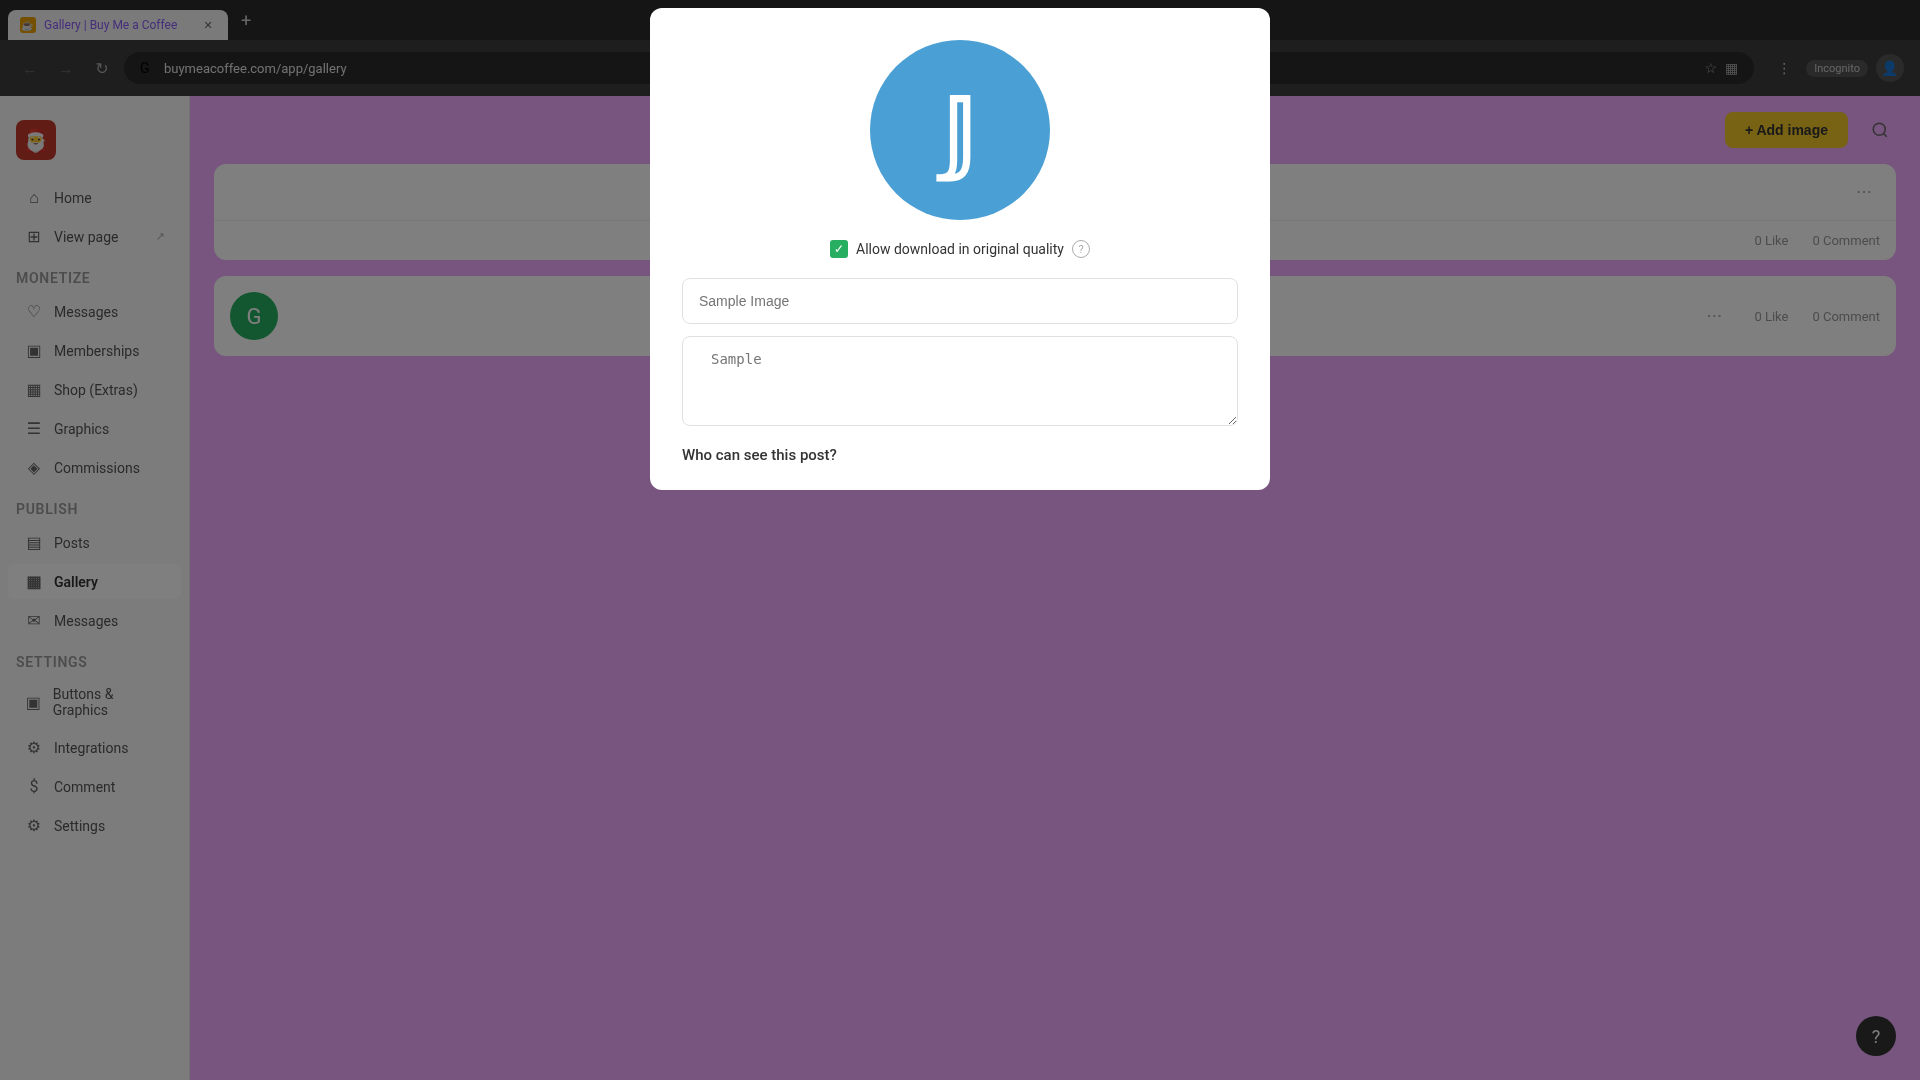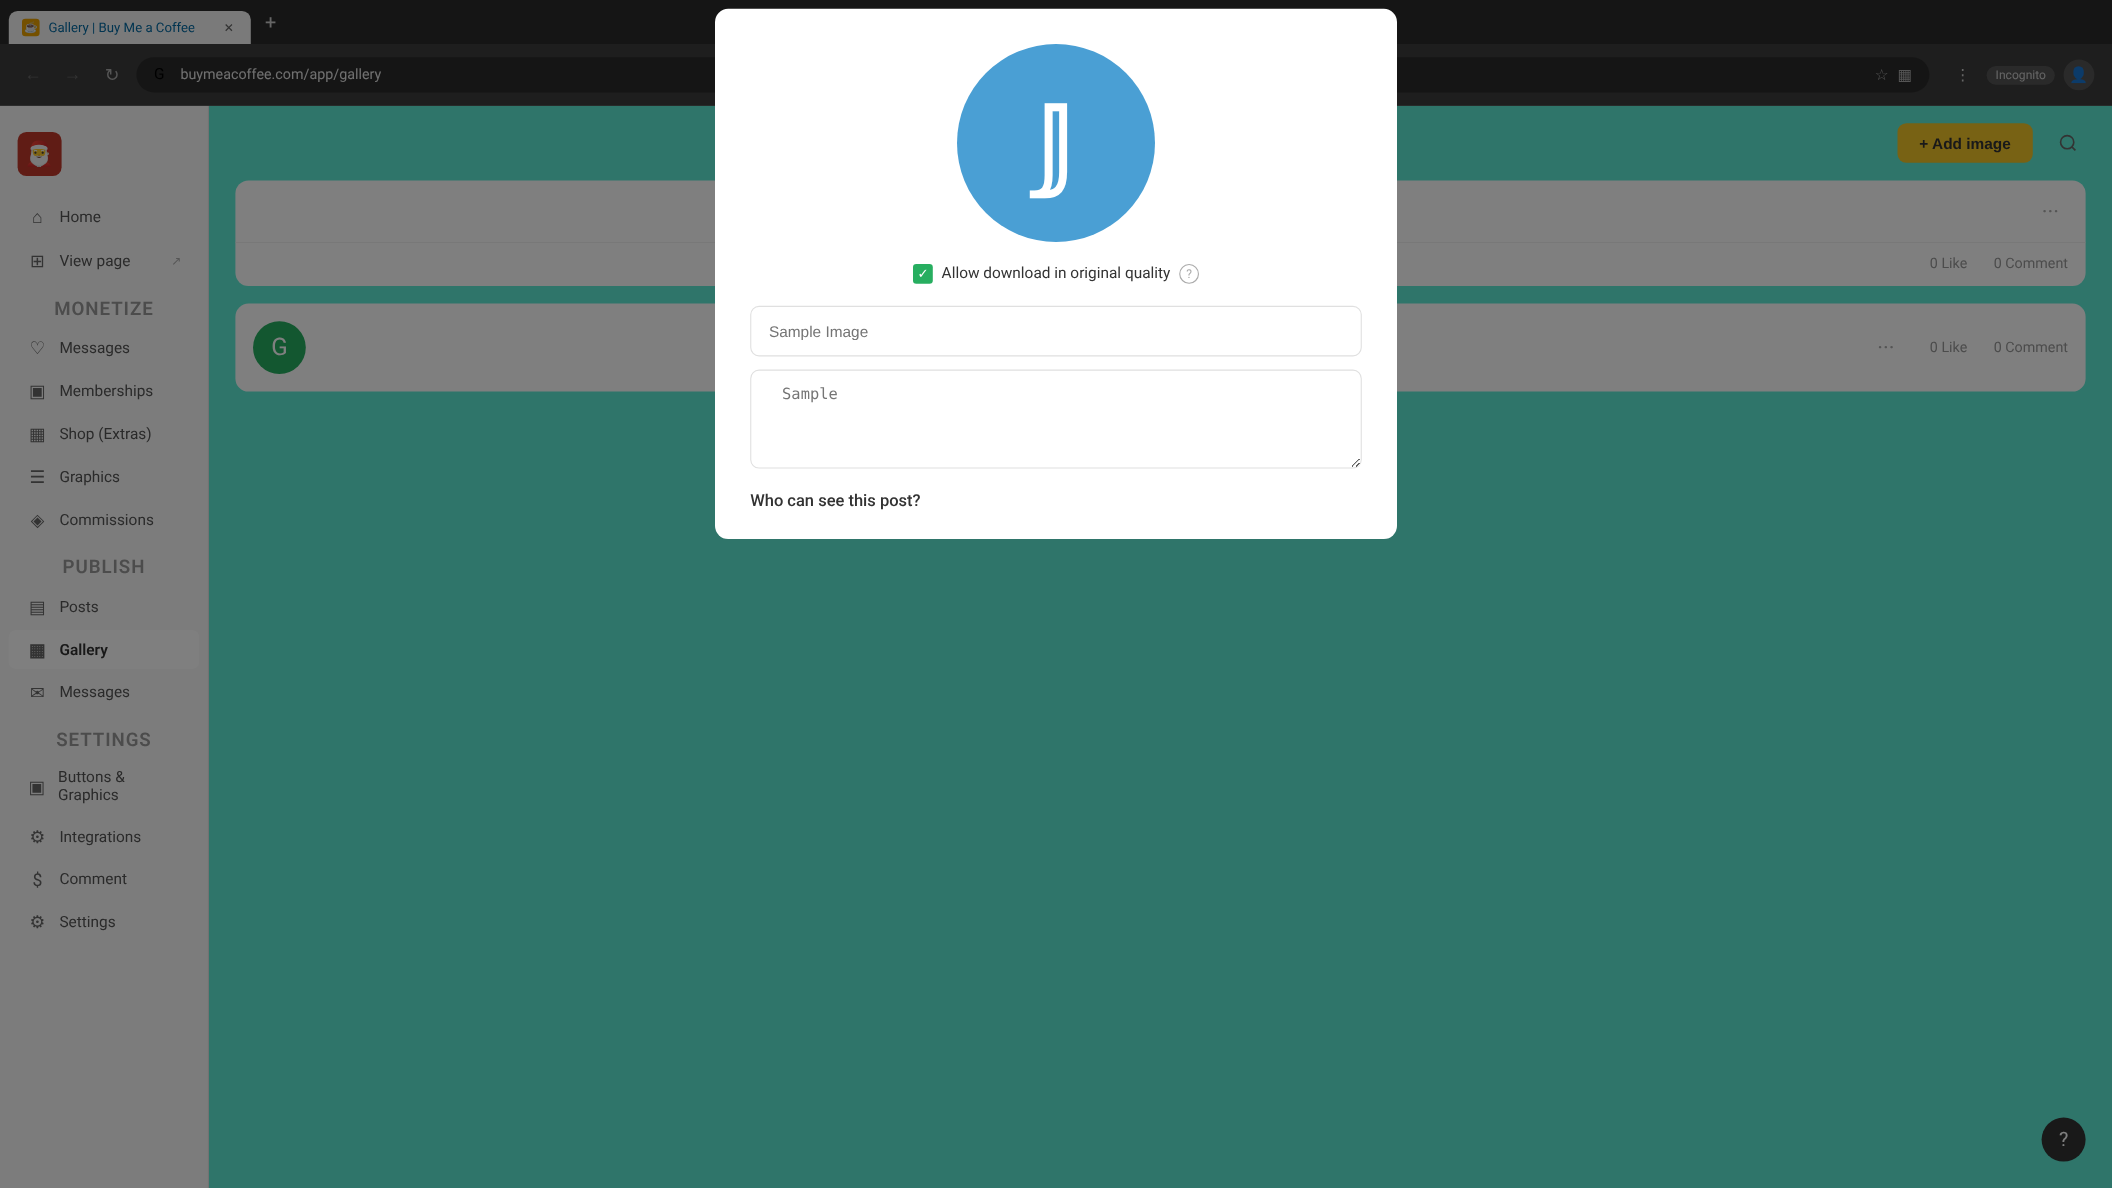--- a/index.html
+++ b/index.html
@@ -3,21 +3,21 @@
   <meta charset="utf-8">
   <style>
     * { margin: 0; padding: 0; box-sizing: border-box; }
     body { font-family: -apple-system, BlinkMacSystemFont, 'Segoe UI', Roboto, sans-serif; background: #e8e8e8; width: 1920px; height: 1080px; overflow: hidden; position: relative; }
 
     
     .browser-chrome { position: absolute; top: 0; left: 0; right: 0; height: 96px; background: #3c3c3c; z-index: 100; }
     .tab-bar { height: 40px; background: #2b2b2b; display: flex; align-items: flex-end; padding: 0 0 0 8px; }
     .tab { display: flex; align-items: center; background: #f5f5f5; height: 30px; padding: 0 12px; border-radius: 8px 8px 0 0; gap: 8px; min-width: 220px; }
     .tab-favicon { width: 16px; height: 16px; background: #e8a000; border-radius: 3px; display: flex; align-items: center; justify-content: center; font-size: 10px; color: white; font-weight: bold; }
-    .tab-title { font-size: 12px; color: #0369a1; white-space: nowrap; overflow: hidden; text-overflow: ellipsis; max-width: 160px; }
+    .tab-title { font-size: 12px; color: #8b5cf6; white-space: nowrap; overflow: hidden; text-overflow: ellipsis; max-width: 160px; }
     .tab-close { width: 16px; height: 16px; border-radius: 50%; display: flex; align-items: center; justify-content: center; font-size: 11px; color: #666; cursor: pointer; margin-left: auto; }
     .new-tab-btn { width: 28px; height: 28px; display: flex; align-items: center; justify-content: center; color: #ccc; font-size: 18px; cursor: pointer; margin-left: 4px; align-self: center; }
     .nav-bar { height: 56px; background: #3c3c3c; display: flex; align-items: center; padding: 0 16px; gap: 8px; }
     .nav-btn { width: 28px; height: 28px; border-radius: 50%; display: flex; align-items: center; justify-content: center; color: #aaa; font-size: 16px; cursor: pointer; }
     .nav-btn.disabled { color: #666; cursor: default; }
     .address-bar { flex: 1; height: 32px; background: #2b2b2b; border-radius: 16px; display: flex; align-items: center; padding: 0 16px; gap: 8px; }
     .address-bar .google-icon { width: 16px; height: 16px; font-size: 14px; }
     .address-text { color: #e0e0e0; font-size: 13px; }
     .address-right { display: flex; align-items: center; gap: 8px; margin-left: auto; color: #aaa; font-size: 14px; }
     .nav-right { display: flex; align-items: center; gap: 8px; margin-left: 8px; }
@@ -26,25 +26,25 @@
 
     
     .main-area { position: absolute; top: 96px; left: 0; right: 0; bottom: 0; display: flex; }
 
     
     .sidebar { width: 190px; background: #f9f9f9; border-right: 1px solid #e5e5e5; padding: 16px 0; display: flex; flex-direction: column; gap: 4px; overflow-y: auto; }
     .sidebar-logo { padding: 8px 16px 16px; }
     .logo-icon { width: 40px; height: 40px; background: #c0392b; border-radius: 8px; display: flex; align-items: center; justify-content: center; font-size: 22px; }
     .sidebar-nav-item { display: flex; align-items: center; gap: 10px; padding: 8px 16px; cursor: pointer; color: #555; font-size: 14px; border-radius: 6px; margin: 0 8px; }
     .sidebar-nav-item.active { background: #fff; color: #333; font-weight: 600; }
-    .sidebar-section-label { font-size: 17px; color: #999; font-weight: 600; letter-spacing: 0.05em; padding: 12px 16px 4px; text-transform: uppercase; text-align: center; }
+    .sidebar-section-label { font-size: 14px; color: #999; font-weight: 600; letter-spacing: 0.05em; padding: 12px 16px 4px; text-transform: uppercase; }
     .sidebar-item-icon { font-size: 16px; width: 20px; text-align: center; color: #666; }
 
     
-    .right-content { flex: 1; background: #5eead4; overflow: hidden; position: relative; }
+    .right-content { flex: 1; background: #f0abfc; overflow: hidden; position: relative; }
     .right-header { display: flex; align-items: center; justify-content: flex-end; padding: 16px 24px; gap: 16px; }
     .add-image-btn { background: #f0c429; color: #333; font-weight: 600; font-size: 14px; padding: 10px 20px; border-radius: 8px; border: none; cursor: pointer; }
     .search-icon-btn { width: 32px; height: 32px; display: flex; align-items: center; justify-content: center; color: #666; cursor: pointer; }
     .gallery-items { padding: 0 24px; }
     .gallery-item { background: white; border-radius: 12px; margin-bottom: 16px; overflow: hidden; }
     .gallery-item-footer { display: flex; align-items: center; gap: 24px; padding: 12px 16px; border-top: 1px solid #f0f0f0; justify-content: flex-end; }
     .gallery-stat { color: #999; font-size: 13px; }
     .more-btn { width: 32px; height: 32px; display: flex; align-items: center; justify-content: center; color: #aaa; font-size: 20px; cursor: pointer; margin-left: auto; }
     .gallery-item-top { display: flex; align-items: center; justify-content: space-between; padding: 12px 16px; }
     .help-btn { position: absolute; bottom: 24px; right: 24px; width: 40px; height: 40px; background: #333; border-radius: 50%; display: flex; align-items: center; justify-content: center; color: white; font-size: 18px; cursor: pointer; }

